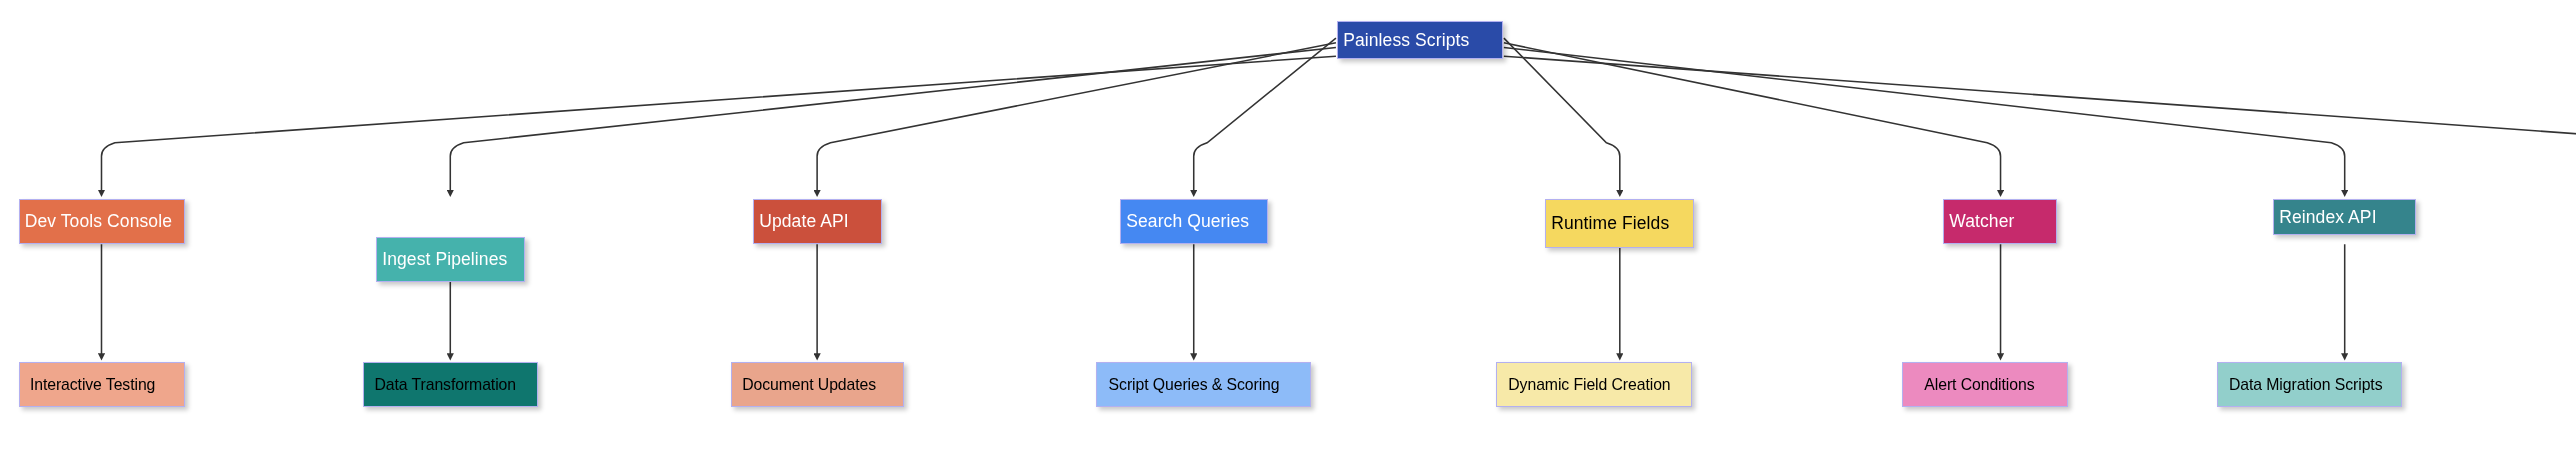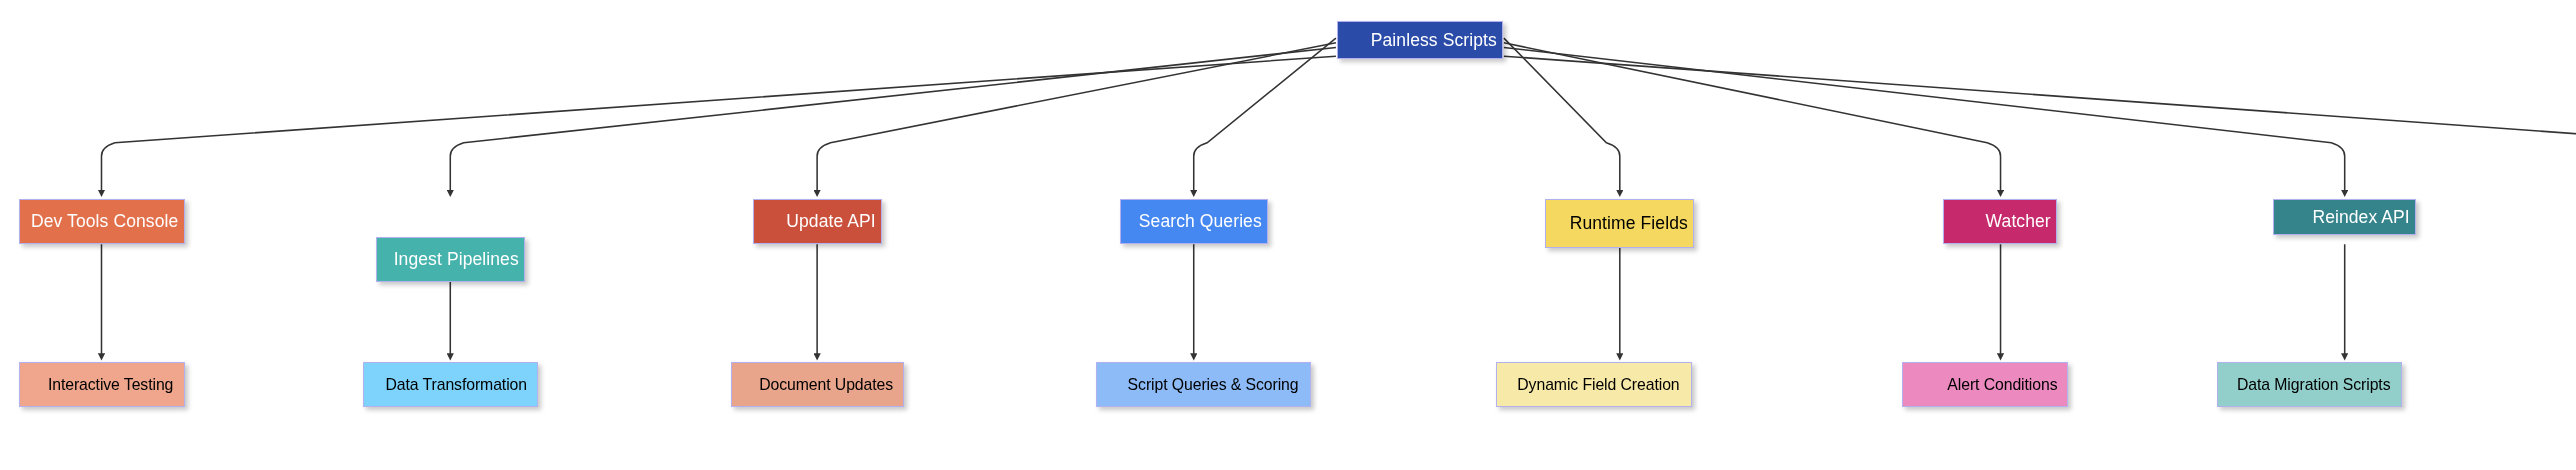--- a/index.html
+++ b/index.html
@@ -26,21 +26,21 @@
     width: 2914px;
     height: 471px;
     pointer-events: none;
   }
   .node {
     position: absolute;
     box-sizing: border-box;
     border: 1.5px solid #B3B0F0;
     display: flex;
     align-items: center;
-    justify-content: flex-end;
+    justify-content: flex-start;
     text-align: center;
     box-shadow: 2.6px 2.6px 4.6px rgba(0,0,0,0.22);
     line-height: 1.05;
   }
   .node .label {
     display: block;
     padding: 0 5.2px;
     white-space: nowrap;
   }
   .node.root .label,
@@ -90,21 +90,21 @@
       </div>
       <div class="node mid" style="left: 18.5px; top: 199px; width: 166px; height: 45px; background: rgb(226, 112, 74); color: rgb(255, 255, 255);">
         <span class="label">Dev Tools Console</span>
       </div>
       <div class="node leaf" style="left: 18.5px; top: 362px; width: 166px; height: 45px; background: rgb(239, 166, 140); color: rgb(0, 0, 0);">
         <span class="label">Interactive Testing</span>
       </div>
       <div class="node mid" style="left: 376px; top: 199px; width: 149px; height: 45px; background: rgb(69, 178, 172); color: rgb(255, 255, 255); margin-top: 38px;">
         <span class="label">Ingest Pipelines</span>
       </div>
-      <div class="node leaf" style="left: 363px; top: 362px; width: 175px; height: 45px; background: #7dd3fc; color: rgb(0, 0, 0);">
+      <div class="node leaf" style="left: 363px; top: 362px; width: 175px; height: 45px; background: #0f766e; color: rgb(0, 0, 0);">
         <span class="label">Data Transformation</span>
       </div>
       <div class="node mid" style="left: 753px; top: 199px; width: 129px; height: 45px; background: rgb(203, 80, 60); color: rgb(255, 255, 255);">
         <span class="label">Update API</span>
       </div>
       <div class="node leaf" style="left: 731px; top: 362px; width: 173px; height: 45px; background: rgb(233, 165, 140); color: rgb(0, 0, 0);">
         <span class="label">Document Updates</span>
       </div>
       <div class="node mid" style="left: 1120px; top: 199px; width: 148px; height: 45px; background: rgb(69, 136, 242); color: rgb(255, 255, 255);">
         <span class="label">Search Queries</span>

